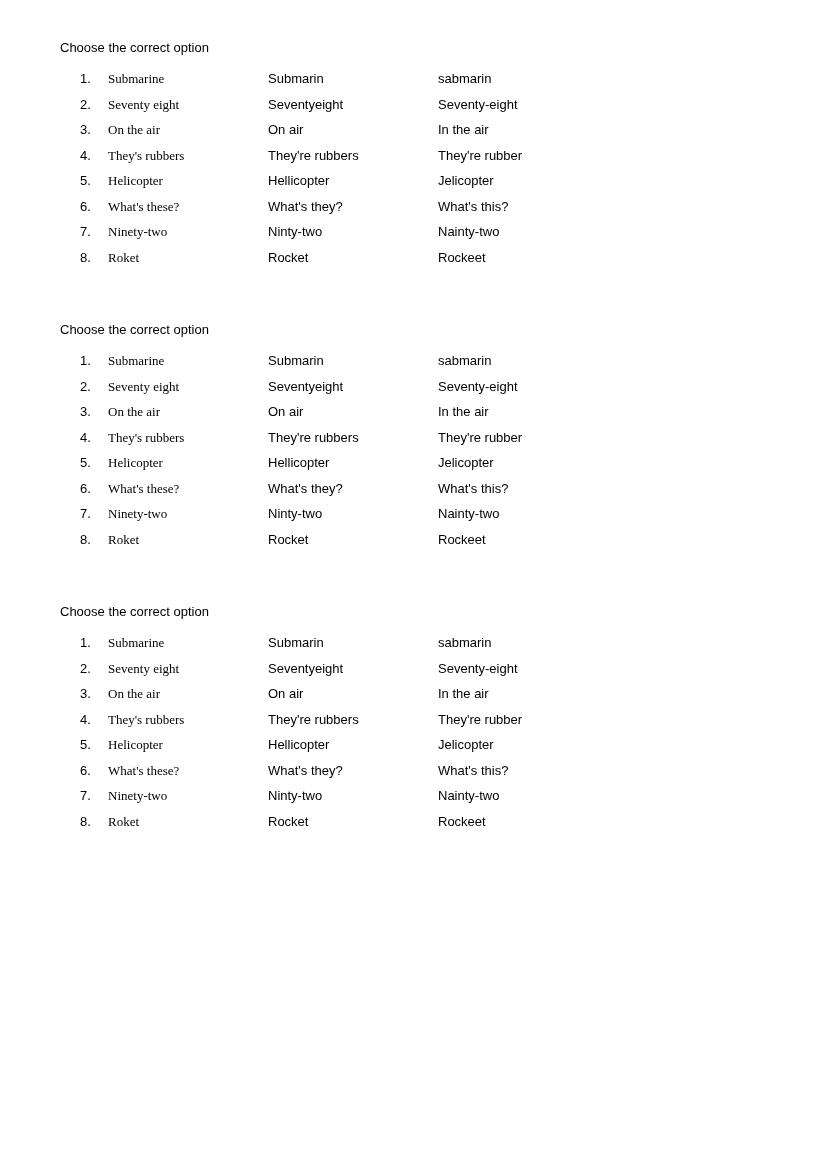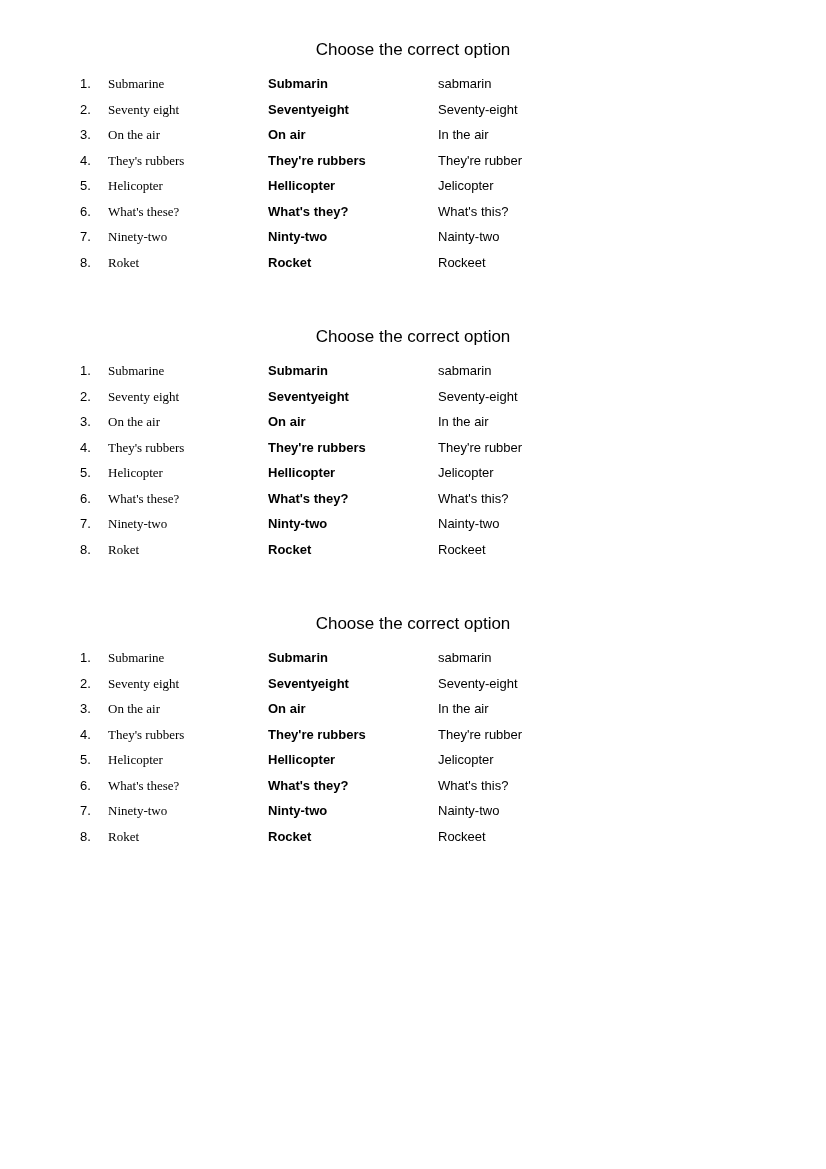--- a/index.html
+++ b/index.html
@@ -32,24 +32,23 @@
       pointer-events: none;
       z-index: 100;
       user-select: none;
     }
 
     .section {
       margin-bottom: 55px;
     }
 
     .instruction {
-      font-size: 17px;
+      font-size: 13px;
       margin-bottom: 14px;
       color: #000;
-      text-align: center;
     }
 
     .options-list {
       list-style: none;
       padding-left: 20px;
     }
 
     .options-list li {
       display: flex;
       margin-bottom: 6px;
@@ -71,21 +70,20 @@
       padding-right: 10px;
     }
 
     .col:first-child {
       min-width: 160px;
       font-family: Liberation Serif, serif;
     }
 
     .col:nth-child(2) {
       min-width: 170px;
-      font-weight: bold;
     }
 
     .col:nth-child(3) {
       min-width: 150px;
     }
   </style>
 </head>
 <body>
 
 <div class="watermark"></div>

